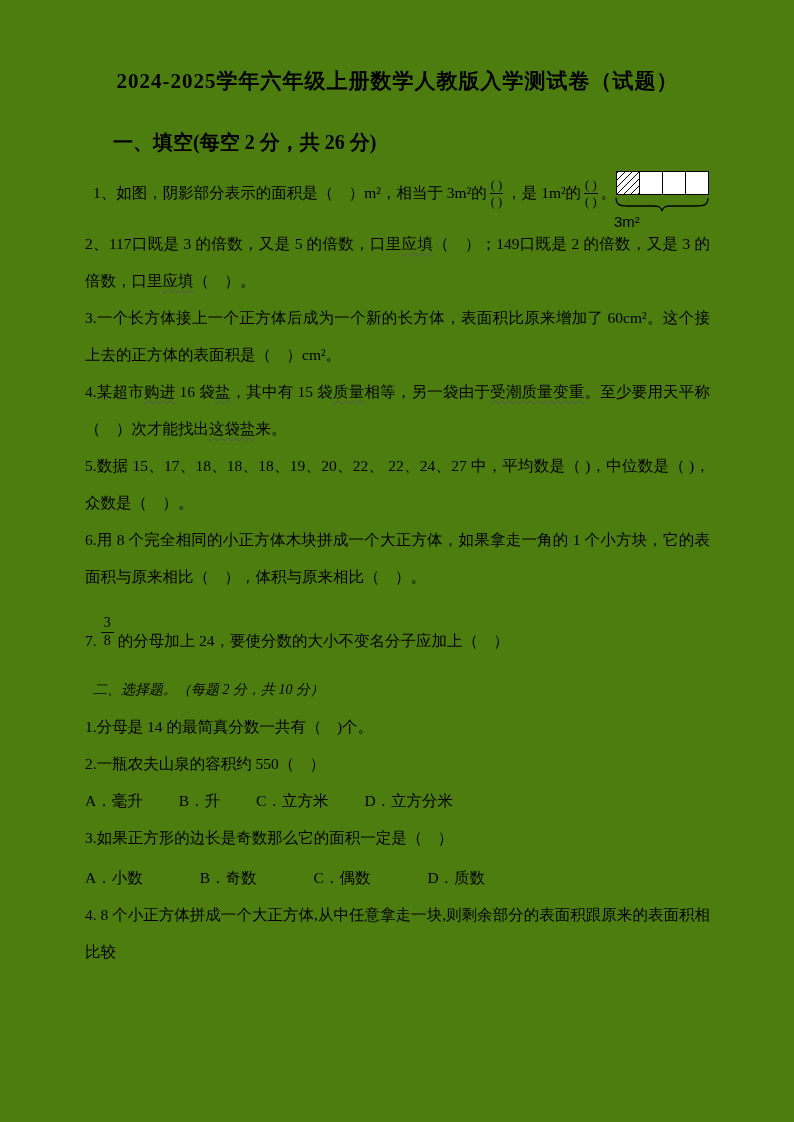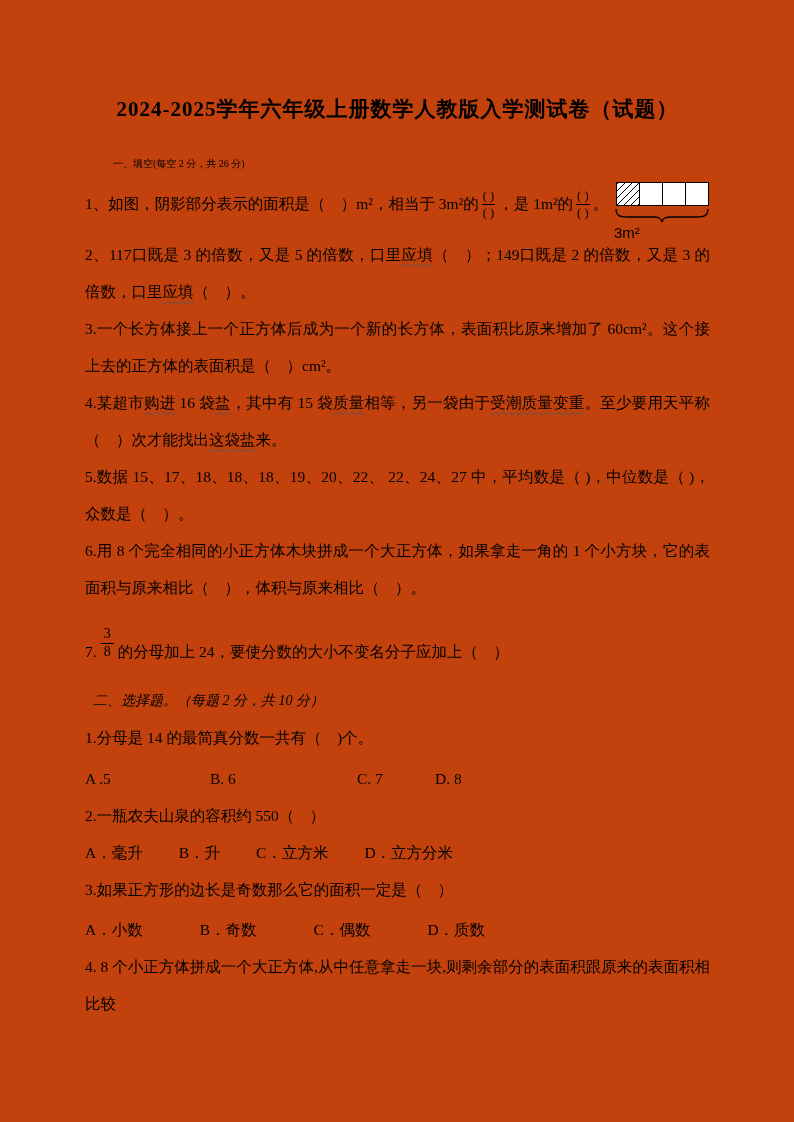--- a/index.html
+++ b/index.html
@@ -1,48 +1,48 @@
 <!DOCTYPE html>
 <html><head>
 <meta charset="utf-8">
 <style>
   html,body{margin:0;padding:0;background:#fff;}
   .page{
     position:relative;
     width:794px;height:1122px;
     box-sizing:border-box;
-    padding:96px 84px 0 85px;
-    background:#c2410c;
+    padding:68px 84px 0 85px;
+    background:#4d7c0f;
     color:#000;
     font-family:"Liberation Serif","DejaVu Serif",serif;
     overflow:hidden;
   }
   h1.title{
     font-size:21px;font-weight:bold;text-align:center;
     margin:0 0 34px 0;letter-spacing:1px;line-height:1.3;
   }
   h2.sec-fill{
-    font-size:10px;font-weight:normal;margin:0 0 4px 0;
+    font-size:20px;font-weight:bold;margin:0 0 4px 0;
     text-indent:28px;line-height:1.3;
   }
   h2.sec-choice{
     font-size:14px;font-weight:normal;margin:10px 0 0 0;
     text-indent:8px;line-height:37px;font-style:italic;
   }
   p.q{
     font-size:15.5px;line-height:37px;margin:0;
     text-align:justify;
   }
   .mt20{margin-top:20px}.mt4{margin-top:4px}.mt2{margin-top:2px}
   .mt8{margin-top:8px}.mt5{margin-top:5px}.mt3{margin-top:3px}
   .wavy{text-decoration:underline wavy 1px #555;text-underline-offset:3px;margin-top:17px;}
   
   .q1-row{position:relative;height:62px;margin-top:2px;}
   .q1-text{
-    width:536px;font-size:15.5px;line-height:60px;margin:0;
+    width:536px;font-size:15.5px;line-height:60px;margin:8px;
     display:flex;align-items:center;flex-wrap:nowrap;white-space:nowrap;
   }
   
   .fb{
     display:inline-flex;flex-direction:column;align-items:center;
     vertical-align:middle;margin:0 3px;font-size:12.5px;line-height:1.3;
     font-family:"Liberation Serif","DejaVu Serif",serif;
   }
   .fb .fb-n{border-bottom:1px solid #000;padding:0 1px 0 1px;}
   .fb .fb-d{padding-top:0;}
@@ -121,26 +121,20 @@
     <span class="frac">
       <span class="fr-n">3</span>
       <span class="fr-d">8</span>
     </span>
     <span>的分母加上 24，要使分数的大小不变名分子应加上（　）</span>
   </p>
 
   <h2 class="sec-choice">二、选择题。（每题 2 分，共 10 分）</h2>
 
   <p class="q mt8">1.分母是 14 的最简真分数一共有（　)个。</p>
-  <div class="opts opts-c1 mt4">
-      <span class="opt">A .5</span>
-      <span class="opt">B. 6</span>
-      <span class="opt">C. 7</span>
-      <span class="opt">D. 8</span>
-    </div>
 
   <p class="q mt5">2.一瓶农夫山泉的容积约 550（　）</p>
   <div class="opts opts-c2">
       <span class="opt">A．毫升</span>
       <span class="opt">B．升</span>
       <span class="opt">C．立方米</span>
       <span class="opt">D．立方分米</span>
     </div>
 
   <p class="q">3.如果正方形的边长是奇数那么它的面积一定是（　）</p>

